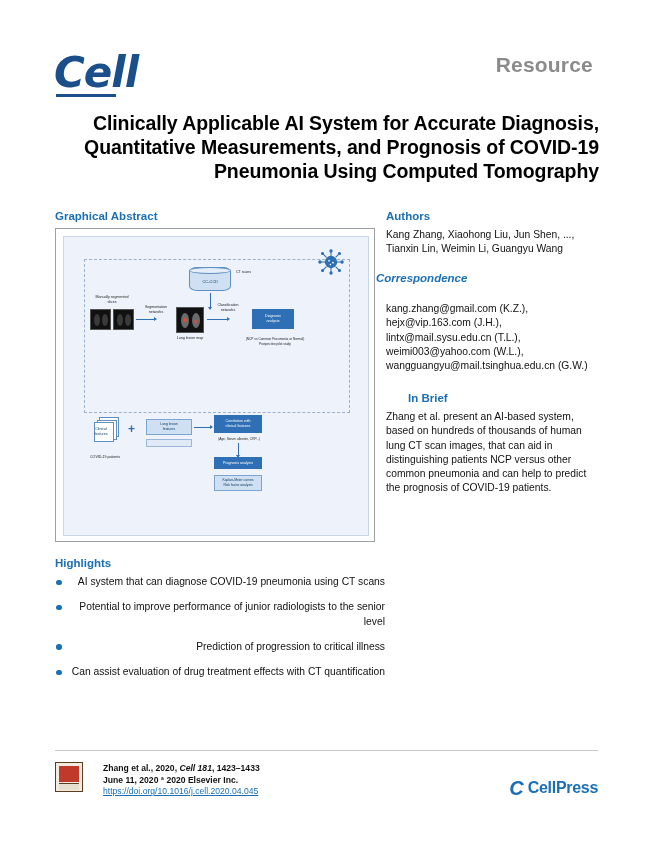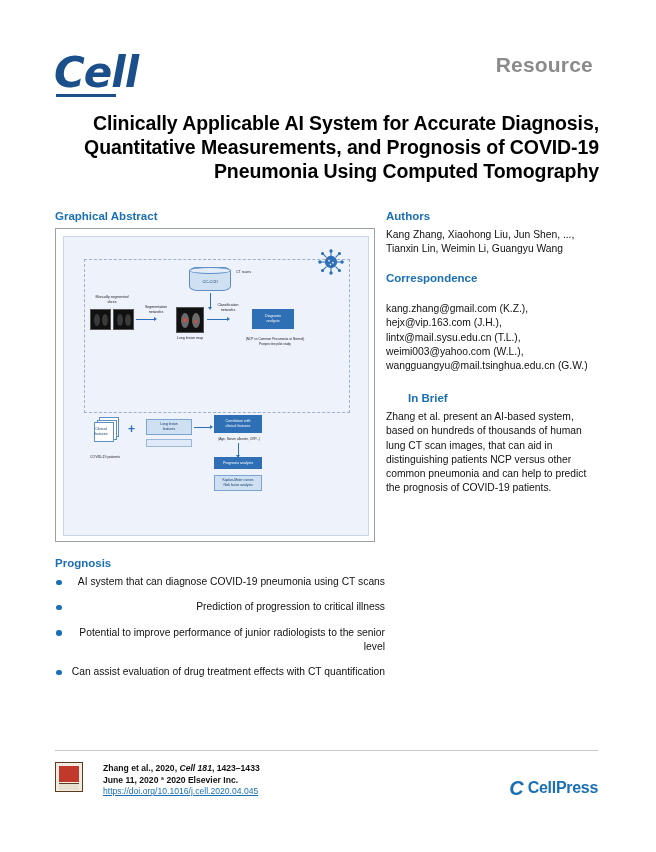--- a/index.html
+++ b/index.html
@@ -72,21 +72,21 @@
 
   
   .sec-head {
     color: #1a6fb5;
     font-weight: bold;
     font-size: 11.5px;
   }
 
   #graphical-abstract-heading { position: absolute; left: 55px; top: 210px; }
   #authors-heading   { position: absolute; left: 386px; top: 210px; }
-  #correspondence-heading { position: absolute; left: 386px; top: 272px; }
+  #correspondence-heading { position: absolute; left: 376px; top: 272px; font-style: italic; }
   #inbrief-heading   { position: absolute; left: 386px; top: 392px; margin-left: 22px; }
   #highlights-heading{ position: absolute; left: 55px; top: 557px; }
 
   .rightcol-text {
     position: absolute;
     left: 386px;
     width: 212px;
     font-size: 10.3px;
     line-height: 14.3px;
     color: #111;
@@ -460,33 +460,33 @@
 
     <div class="sec-head" id="authors-heading">Authors</div>
     <div class="rightcol-text" id="authors-text">Kang Zhang, Xiaohong Liu, Jun Shen, ..., Tianxin Lin, Weimin Li, Guangyu Wang</div>
 
     <div class="sec-head" id="correspondence-heading">Correspondence</div>
     <div class="rightcol-text" id="correspondence-text">kang.zhang@gmail.com (K.Z.), hejx@vip.163.com (J.H.), lintx@mail.sysu.edu.cn (T.L.), weimi003@yahoo.com (W.L.), wangguangyu@mail.tsinghua.edu.cn (G.W.)</div>
 
     <div class="sec-head" id="inbrief-heading">In Brief</div>
     <div class="rightcol-text" id="inbrief-text">Zhang et al. present an AI-based system, based on hundreds of thousands of human lung CT scan images, that can aid in distinguishing patients NCP versus other common pneumonia and can help to predict the prognosis of COVID-19 patients.</div>
 
-    <div class="sec-head" id="highlights-heading">Prognosis</div>
+    <div class="sec-head" id="highlights-heading">Highlights</div>
     <div class="highlights-list">
       <div class="hl-item">
         <span class="bullet"></span>
         <span>AI system that can diagnose COVID-19 pneumonia using CT scans</span>
       </div>
       <div class="hl-item">
         <span class="bullet"></span>
-        <span>Prediction of progression to critical illness</span>
+        <span>Potential to improve performance of junior radiologists to the senior level</span>
       </div>
       <div class="hl-item">
         <span class="bullet"></span>
-        <span>Potential to improve performance of junior radiologists to the senior level</span>
+        <span>Prediction of progression to critical illness</span>
       </div>
       <div class="hl-item">
         <span class="bullet"></span>
         <span>Can assist evaluation of drug treatment effects with CT quantification</span>
       </div>
     </div>
 
     <div class="footer-rule"></div>
     <div class="footer-logo">
       <div class="inner"></div>

